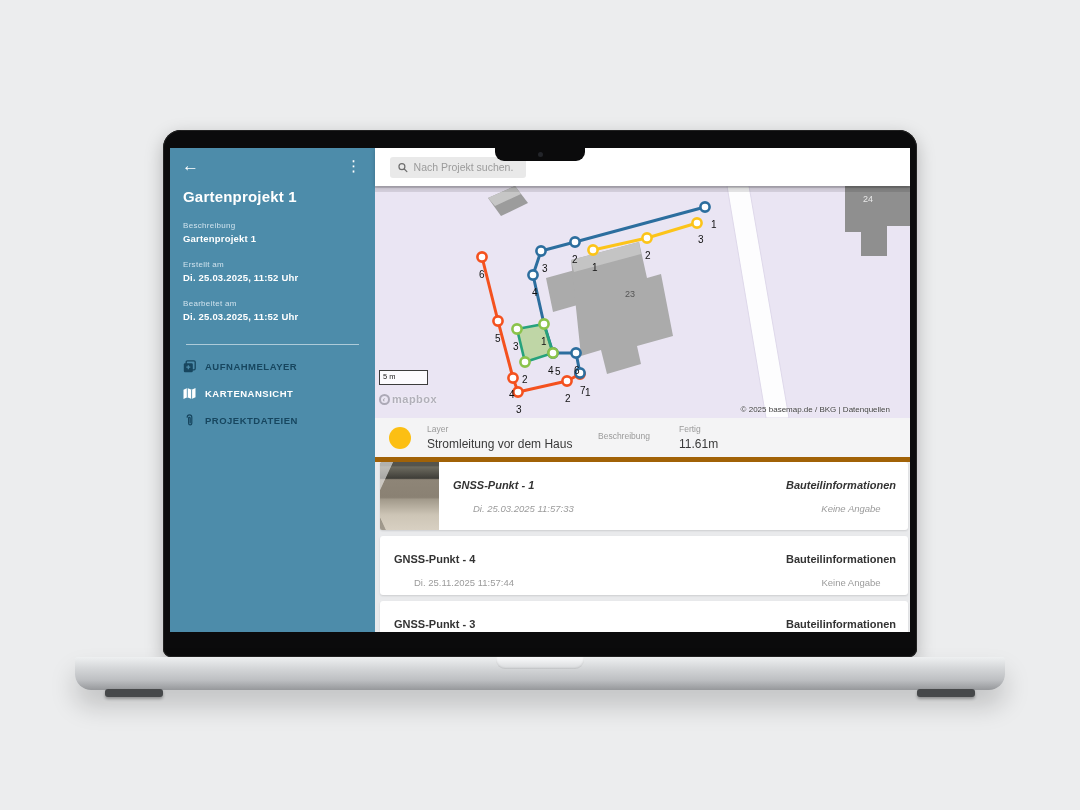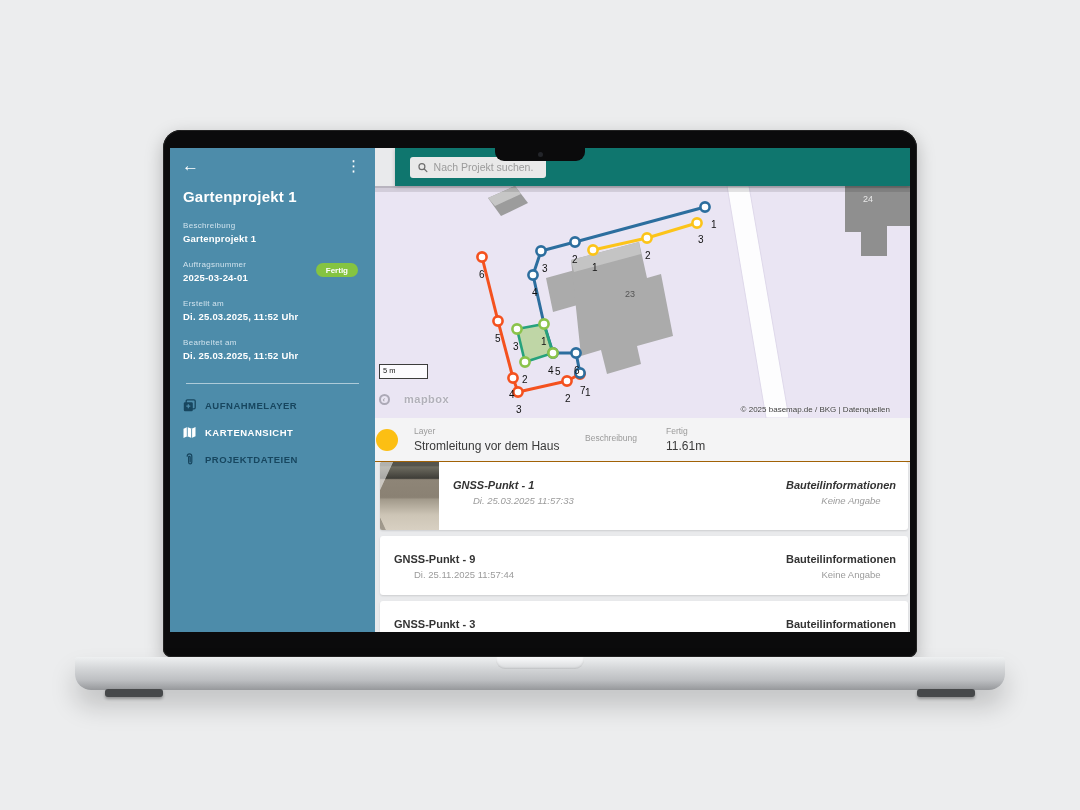--- a/index.html
+++ b/index.html
@@ -39,46 +39,46 @@
     font-size:8px; font-weight:bold; padding:2.5px 10px; border-radius:9px; }
   .sb-divider { height:1px; background:rgba(255,255,255,.55); margin:22px 16px 0 16px; }
   .sb-menu { margin-top:8px; }
   .sb-menu-item { display:flex; align-items:center; gap:9px; padding:7px 13px; cursor:pointer; }
   .sb-menu-item .mi-label { font-size:9.5px; font-weight:bold; letter-spacing:.5px; color:#17465f; }
   .sb-menu-item.active .mi-label { color:#fff; }
   .mi-icon { width:13px; height:13px; flex:none; }
 
   
   .main { flex:1; display:flex; flex-direction:column; background:#e9eaec; min-width:0; }
-  .topbar { height:38px; background:#0f766e; display:flex; align-items:center; padding-left:15px;
-    box-shadow:0 1px 4px rgba(0,0,0,.22); position:relative; z-index:10; flex:none;margin-left:20px; }
+  .topbar { height:38px; background:#ffffff; display:flex; align-items:center; padding-left:15px;
+    box-shadow:0 1px 4px rgba(0,0,0,.22); position:relative; z-index:10; flex:none; }
   .searchbox { display:flex; align-items:center; gap:6px; width:136px; height:21px;
     background:#e9e9e9; border-radius:3px; padding:0 8px; }
   .searchbox input { border:none; outline:none; background:transparent; width:100%;
     font-size:10.5px; color:#555; font-family:"Liberation Sans",sans-serif; }
   .searchbox input::placeholder { color:#9b9b9b; }
 
   
   .map { height:232px; position:relative; background:#eae5f3; flex:none; overflow:hidden; }
   .map svg.mapsvg { position:absolute; inset:0; }
-  .scalebar { position:absolute; left:4px; bottom:39px; width:49px; height:15px;
+  .scalebar { position:absolute; left:4px; bottom:33px; width:49px; height:15px;
     background:rgba(255,255,255,.85); border:1.5px solid #3c3c3c; font-size:7.5px;
     color:#222; padding:1px 4px 0 3px; }
-  .mapbox-logo { position:absolute; left:4px; bottom:13px; display:flex; align-items:center; gap:14px;
+  .mapbox-logo { position:absolute; left:4px; bottom:13px; display:flex; align-items:center; gap:2px;
     color:rgba(110,110,122,.5); font-weight:bold; font-size:11px; letter-spacing:.5px;
     text-shadow:0 0 2px rgba(255,255,255,.9); }
   .mapbox-logo .mb-circle { width:11px; height:11px; border-radius:50%;
     border:2px solid rgba(110,110,122,.5); display:flex; align-items:center; justify-content:center;
     font-size:7px; }
   .attribution { position:absolute; right:20px; bottom:4px; font-size:8px; color:#3f3f3f;
     text-shadow:0 0 2px rgba(255,255,255,.9); white-space:nowrap; }
 
   
   .layerrow { height:44px; background:#f4f4f5; display:flex; align-items:center;
-    padding-left:1px; gap:16px; flex:none; border-bottom:1px solid #a16207; }
+    padding-left:14px; gap:16px; flex:none; border-bottom:5px solid #a16207; }
   .layer-dot { width:22px; height:22px; border-radius:50%; flex:none; }
   .lr-col { display:flex; flex-direction:column; gap:3px; }
   .lr-col .lr-label { font-size:8.5px; color:#9a9a9a; }
   .lr-col .lr-value { font-size:12px; color:#3a3a3a; }
   .lr-layer { width:155px; }
   .lr-desc { width:65px; }
 
   
   .list { flex:1; overflow:hidden; padding:0 2px 0 5px; }
   .card { background:#fff; border-radius:3px; margin-top:0; margin-bottom:6px;
@@ -86,21 +86,21 @@
   .card.first { border-radius:0 3px 3px 3px;font-style:italic; }
   .thumb { width:59px; flex:none; position:relative; overflow:hidden; border-radius:2px 0 0 2px;
     background:linear-gradient(180deg,#55544c 0%,#55544c 6%,#6e6c60 7%,#3f3e38 24%,
       #8e8577 26%,#8a8173 52%,#a29a8b 55%,#cdc5b6 78%,#d8d0c2 100%); }
   .thumb::after { content:""; position:absolute; inset:0;
     background:linear-gradient(115deg, rgba(255,255,255,.55) 0 14%, rgba(0,0,0,0) 15%),
                linear-gradient(65deg, rgba(60,55,45,.35) 0 6%, rgba(0,0,0,0) 7%); }
   .card-body { flex:1; display:flex; justify-content:space-between; padding:17px 12px 0 14px; }
   .card.h1 { height:68px; } .card.h2 { height:59px; } .card.h3 { height:59px; }
   .c-title { font-size:11px; font-weight:bold; color:#333; }
-  .c-sub { font-size:9.5px; color:#9b9b9b; margin-top:4px;padding-left:20px; }
+  .c-sub { font-size:9.5px; color:#9b9b9b; margin-top:12px;padding-left:20px; }
   .c-right { text-align:center; }
 
   .maplabel { font-family:"Liberation Sans",sans-serif; }
 </style>
 </head>
 <body>
 
 <div class="stage">
 
   <div class="screen-shell">
@@ -109,25 +109,20 @@
       <aside class="sidebar">
         <div class="sb-iconrow">
           <span class="back-arrow">←</span>
           <span class="kebab">⋮</span>
         </div>
         <div class="sb-title">Gartenprojekt 1</div>
 
         <div class="sb-field">
           <div class="sb-label">Beschreibung</div>
           <div class="sb-value">Gartenprojekt 1</div>
-        </div>
-        <div class="sb-field">
-          <div class="sb-label">Auftragsnummer</div>
-          <div class="sb-value">2025-03-24-01</div>
-          <span class="badge">Fertig</span>
         </div>
         <div class="sb-field">
           <div class="sb-label">Erstellt am</div>
           <div class="sb-value">Di. 25.03.2025, 11:52 Uhr</div>
         </div>
         <div class="sb-field">
           <div class="sb-label">Bearbeitet am</div>
           <div class="sb-value">Di. 25.03.2025, 11:52 Uhr</div>
         </div>
 
@@ -278,21 +273,21 @@
               </div>
               <div class="c-right">
                 <div class="c-title">Bauteilinformationen</div>
                 <div class="c-sub">Keine Angabe</div>
               </div>
             </div>
           </div>
           <div class="card h2">
             <div class="card-body">
               <div>
-                <div class="c-title">GNSS-Punkt - 9</div>
+                <div class="c-title">GNSS-Punkt - 4</div>
                 <div class="c-sub">Di. 25.11.2025 11:57:44</div>
               </div>
               <div class="c-right">
                 <div class="c-title">Bauteilinformationen</div>
                 <div class="c-sub">Keine Angabe</div>
               </div>
             </div>
           </div>
           <div class="card h3">
             <div class="card-body">

